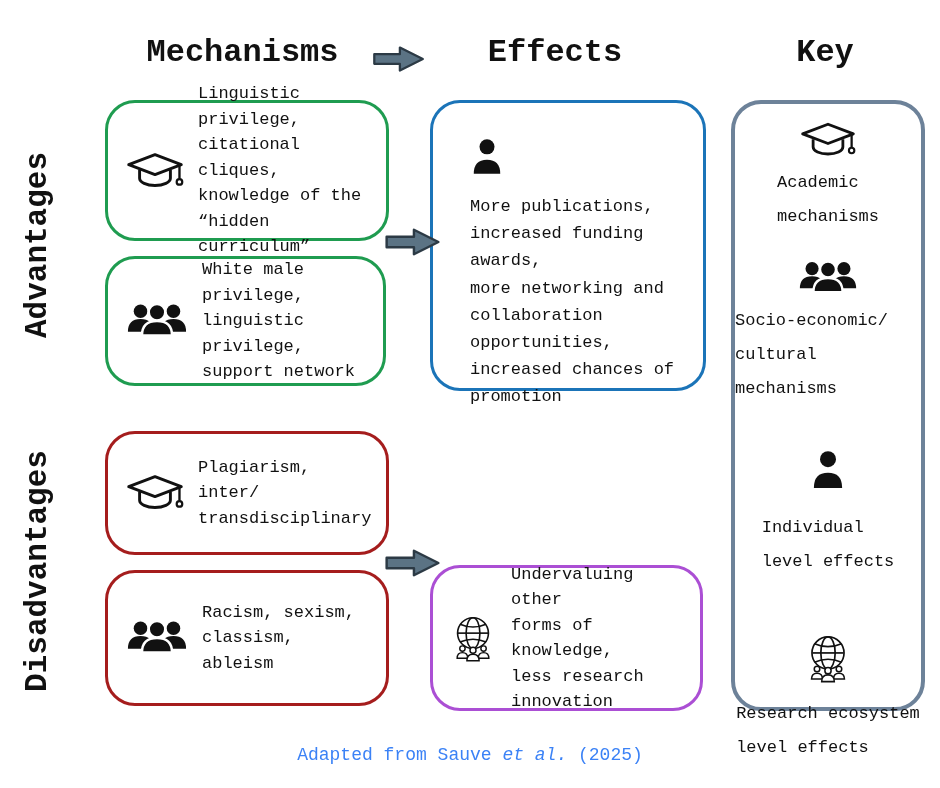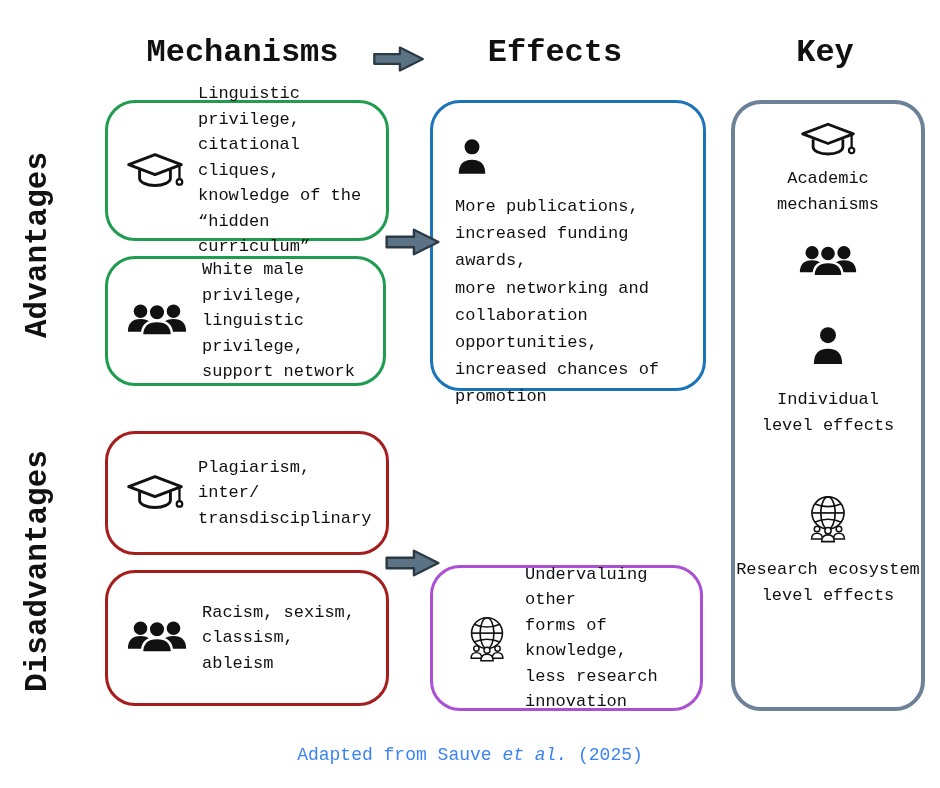--- a/index.html
+++ b/index.html
@@ -34,42 +34,42 @@
   .box { position:absolute; border-radius:30px; background:#fff; }
   .box-flex { display:flex; align-items:center; gap:14px; padding:0 12px 0 18px; }
   .green  { border:3.5px solid var(--advantage-mechanism-border, #1f9c50); }
   .blue   { border:3.5px solid var(--advantage-effect-border, #1b74b8); }
   .red    { border:3.5px solid var(--disadvantage-mechanism-border, #a51d1d); }
   .purple { border:3.5px solid var(--disadvantage-effect-border, #ab4fd4); }
 
   .b-a1  { left:105px; top:100px; width:284px; height:141px; }
   .b-a2  { left:105px; top:256px; width:281px; height:130px; }
   .b-ae  { left:430px; top:100px; width:276px; height:291px;
-           display:flex; flex-direction:column; align-items:flex-start; padding:0 14px 0 22px; }
+           display:flex; flex-direction:column; align-items:flex-start; padding:0 14px 0 37px; }
   .b-d1  { left:105px; top:431px; width:284px; height:124px; }
   .b-d2  { left:105px; top:570px; width:284px; height:136px; }
   .b-de1 { left:430px; top:431px; width:273px; height:124px; }
-  .b-de2 { left:430px; top:565px; width:273px; height:146px; padding-left:28px; gap:12px; }
+  .b-de2 { left:430px; top:565px; width:273px; height:146px; padding-left:14px; gap:12px; }
 
   .boxtext { font-size:17px; line-height:1.5; white-space:pre-line; }
   .b-ae .boxtext { margin-top:12px; line-height:1.6; }
 
   .icon { flex:none; color:#111; display:block; }
   .icon-cap    { width:58px; height:42px; }
   .icon-people { width:62px; height:42px; }
   .icon-person { width:30px; height:44px; }
   .icon-person-lg { width:30px; height:48px; margin-top:30px; margin-left:2px; }
   .icon-globe  { width:52px; height:58px; }
 
   .keybox {
     position:absolute; left:731px; top:100px; width:194px; height:611px;
     border:4px solid var(--key-border, #6d8299); border-radius:30px; background:#fff;
     display:flex; flex-direction:column; align-items:center; padding-top:14px;
   }
-  .keylabel { font-size:17px; line-height:26px; text-align:center; white-space:pre-line; }
+  .keylabel { font-size:17px; line-height:34px; text-align:left; white-space:pre-line; }
   .k-cap    { width:56px; height:40px; margin-top:2px; }
   .k-lbl1   { margin-top:6px; }
   .k-people { width:60px; height:40px; margin-top:24px; }
   .k-lbl2   { margin-top:6px; }
   .k-person { width:32px; height:40px; margin-top:44px; }
   .k-lbl3   { margin-top:21px; }
   .k-globe  { width:54px; height:58px; margin-top:50px; }
   .k-lbl4   { margin-top:10px; }
 
   .caption { position:absolute; left:170px; top:745px; width:600px; text-align:center; font-size:18px; color:#3b82f6; }
@@ -198,20 +198,22 @@
 
   <div class="keybox">
     <svg class="icon k-cap">
         <use href="#sym-cap"></use>
       </svg>
     <div class="keylabel k-lbl1">Academic
 mechanisms</div>
     <svg class="icon k-people">
         <use href="#sym-people"></use>
       </svg>
+    <div class="keylabel k-lbl2">Socio-economic/
+cultural mechanisms</div>
     <svg class="icon k-person">
         <use href="#sym-person"></use>
       </svg>
     <div class="keylabel k-lbl3">Individual
 level effects</div>
     <svg class="icon k-globe">
         <use href="#sym-globe"></use>
       </svg>
     <div class="keylabel k-lbl4">Research ecosystem
 level effects</div>

